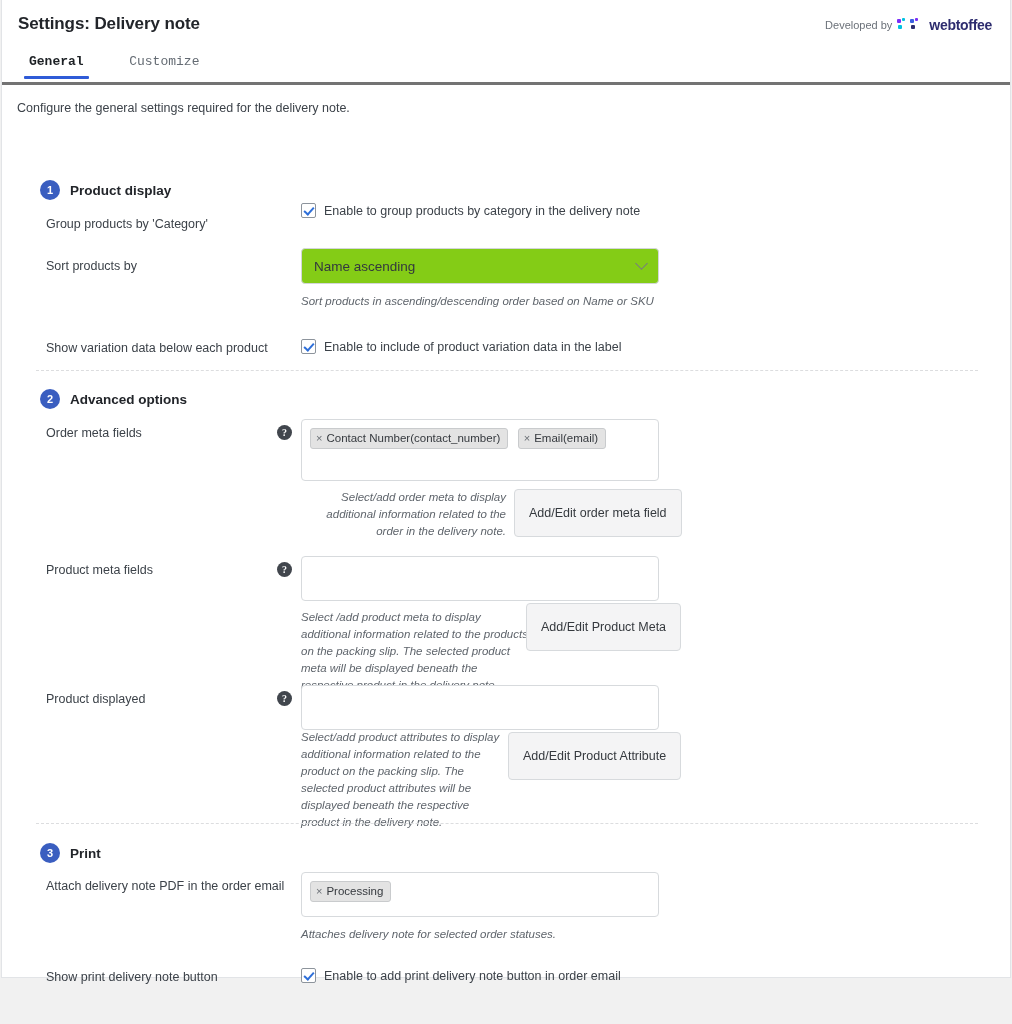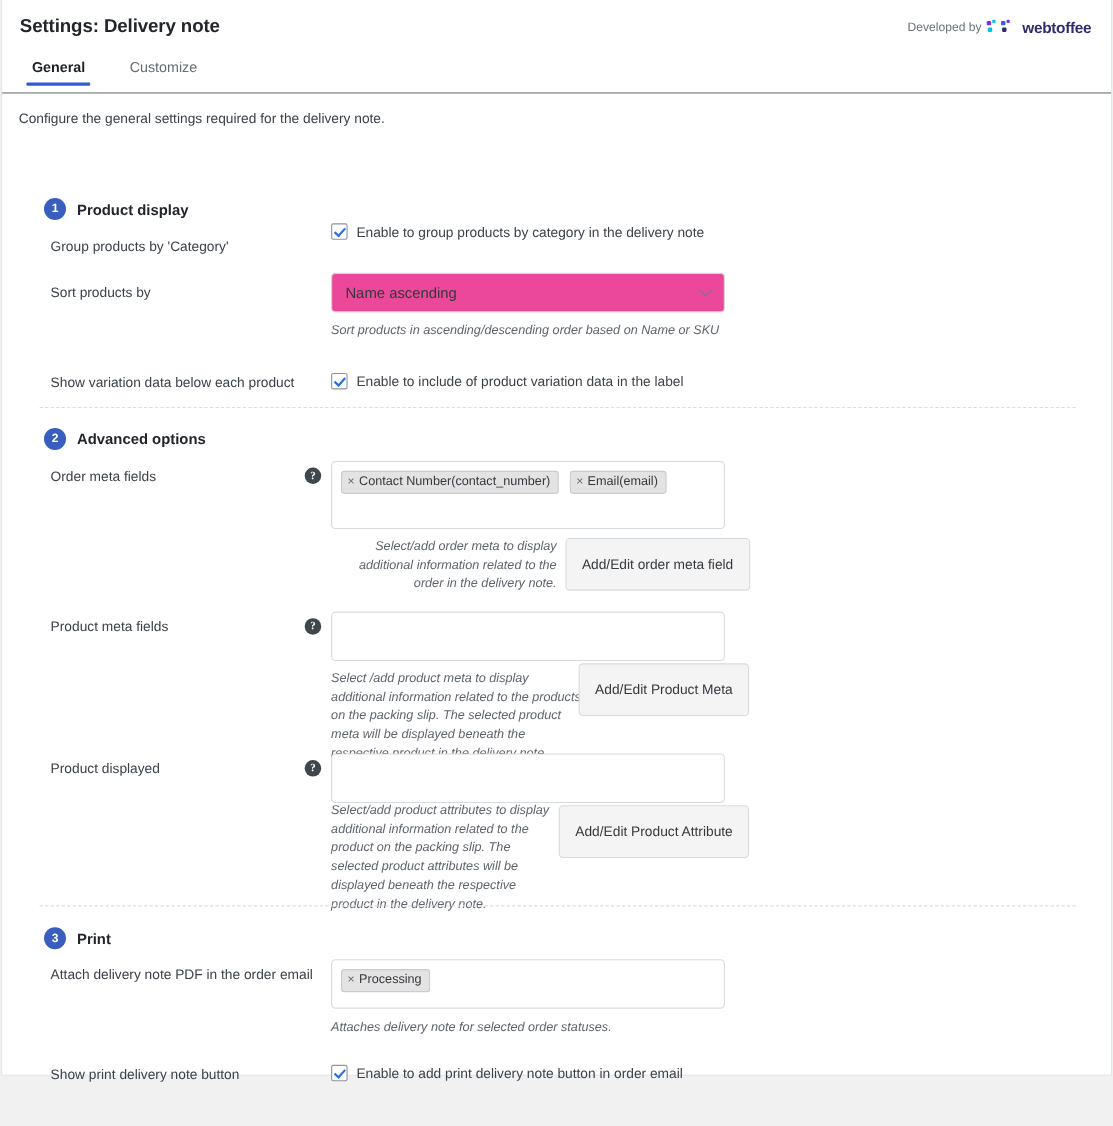--- a/index.html
+++ b/index.html
@@ -56,22 +56,23 @@
     font-size: 14px;
     font-weight: bold;
     color: #2d2c6e;
     letter-spacing: -0.3px;
   }
 
   
   .tabs {
     position: relative;
     height: 33px;
-    border-bottom: 1px solid #737373;
+    border-bottom: 3px solid #737373;
     padding-left: 24px;
+    font-family: Liberation Mono, monospace;
   }
   .tab {
     display: inline-block;
     padding: 0 3px 9px 3px;
     margin-right: 30px;
     font-size: 13px;
     color: #646b73;
     position: relative;
     cursor: pointer;
   }
@@ -182,21 +183,21 @@
   }
 
   
   .sel {
     position: absolute;
     left: 299px;
     width: 358px;
     height: 36px;
     border: 1px solid #d3d6da;
     border-radius: 4px;
-    background: #ec4899;
+    background: #84cc16;
     font-size: 13.5px;
     color: #33383e;
     display: flex;
     align-items: center;
     padding: 0 12px;
     cursor: pointer;
   }
   .sel .chev {
     position: absolute;
     right: 12px; top: 13px;

